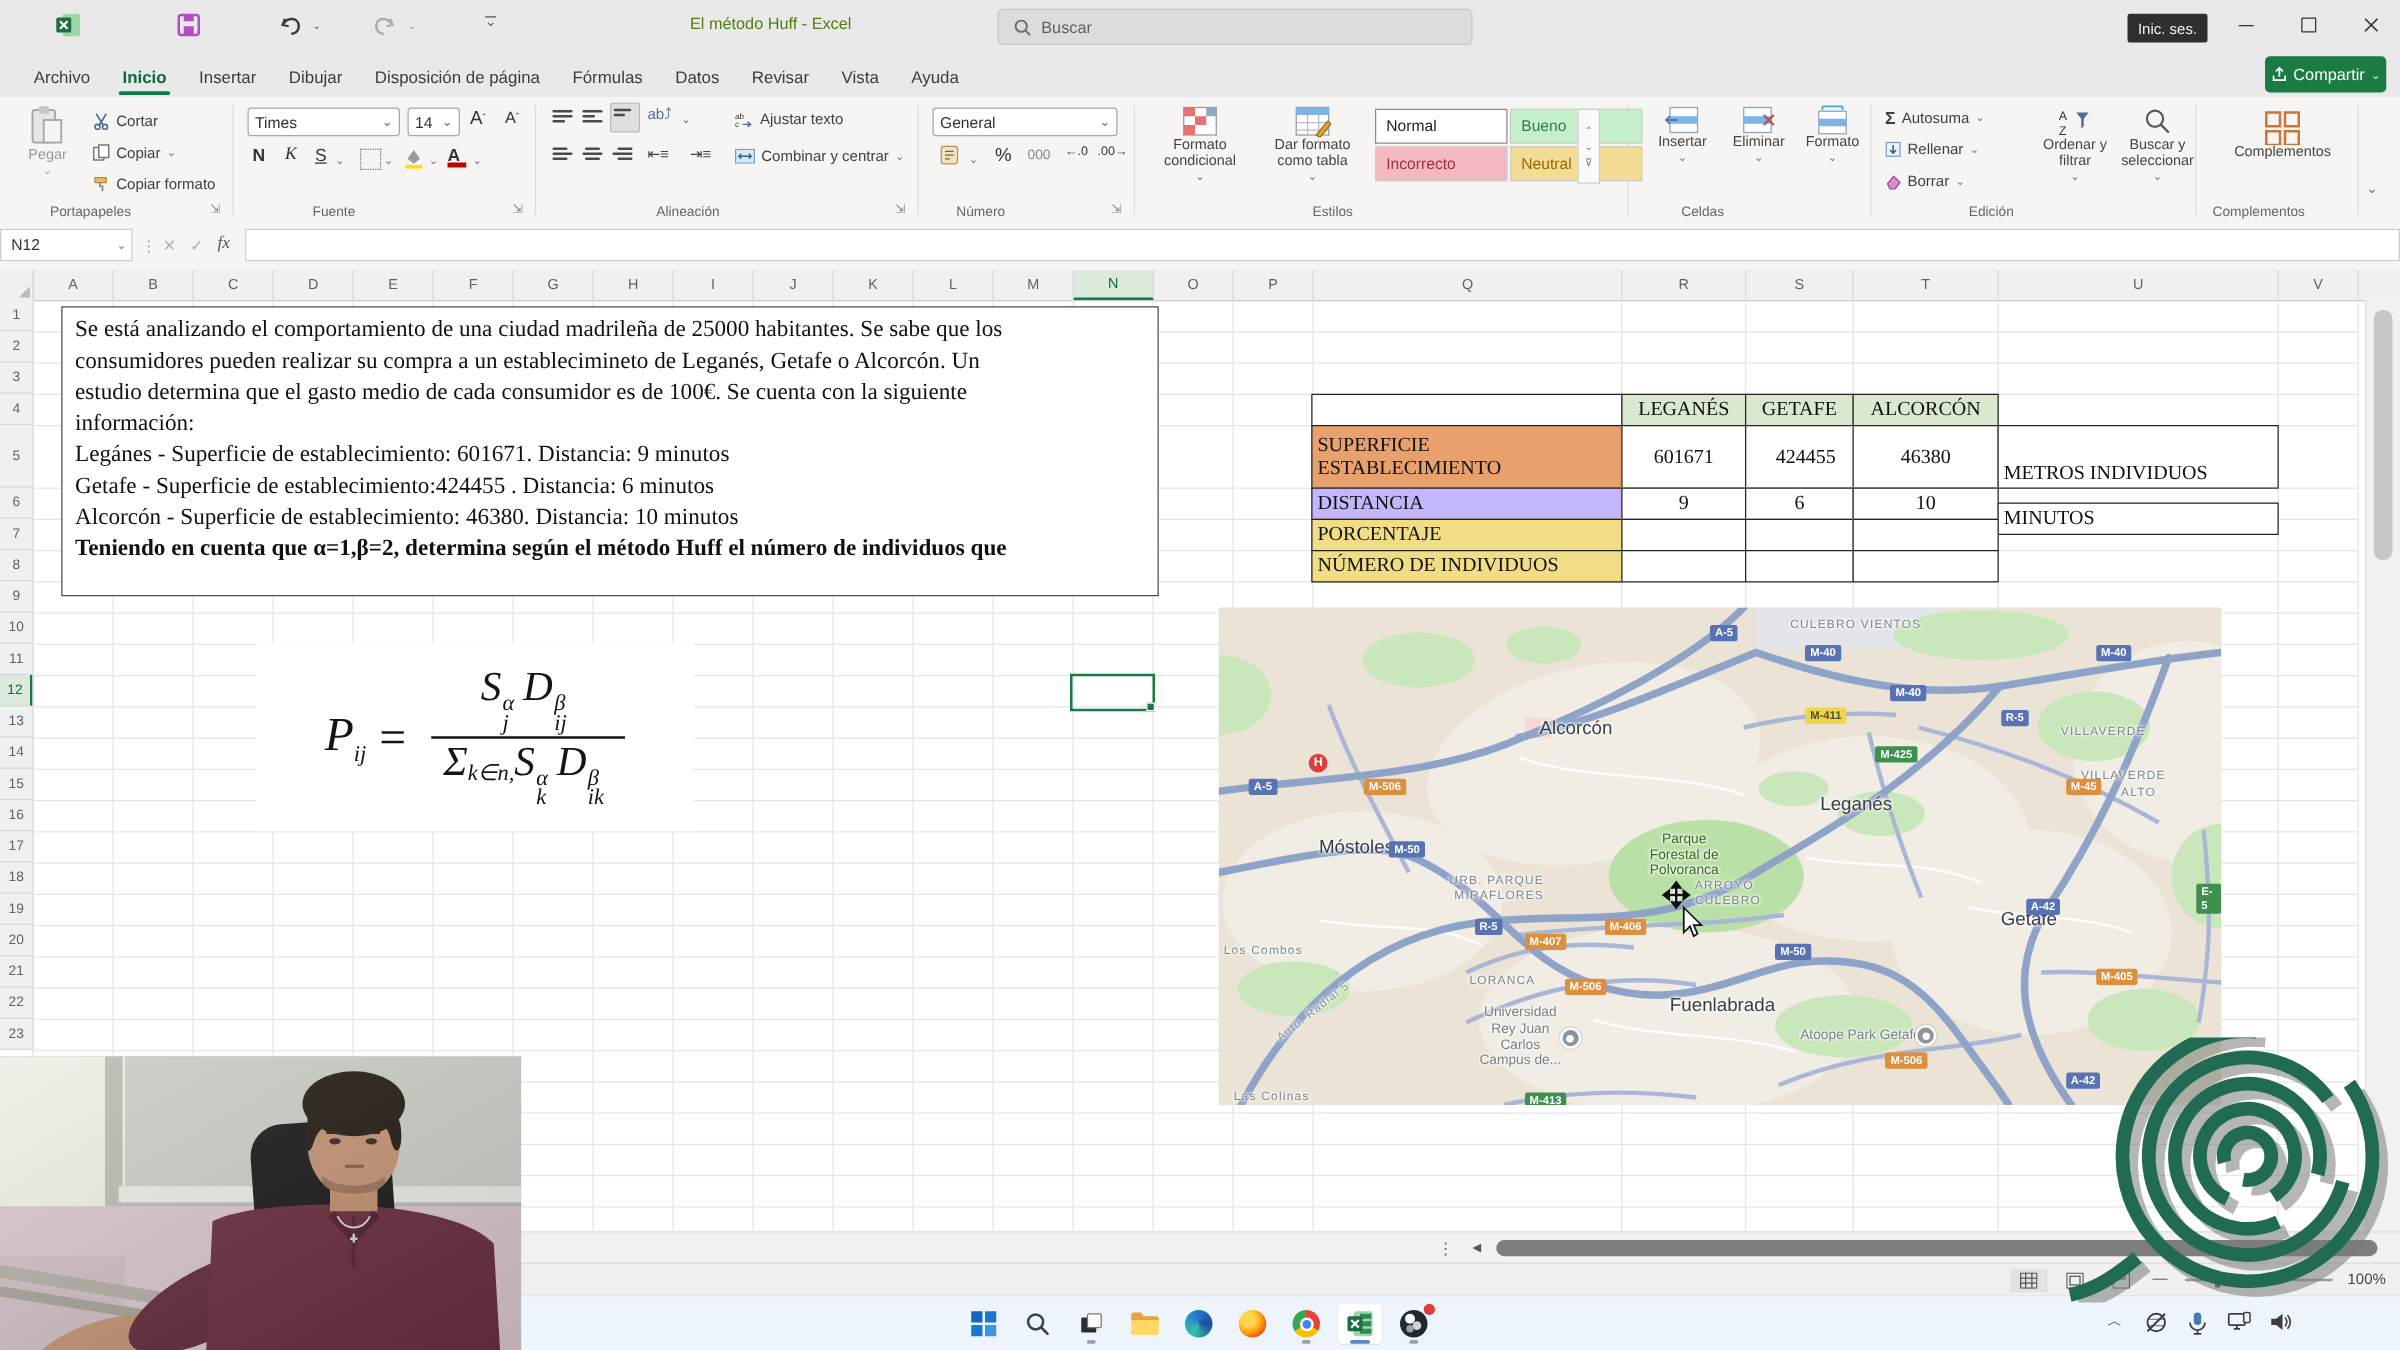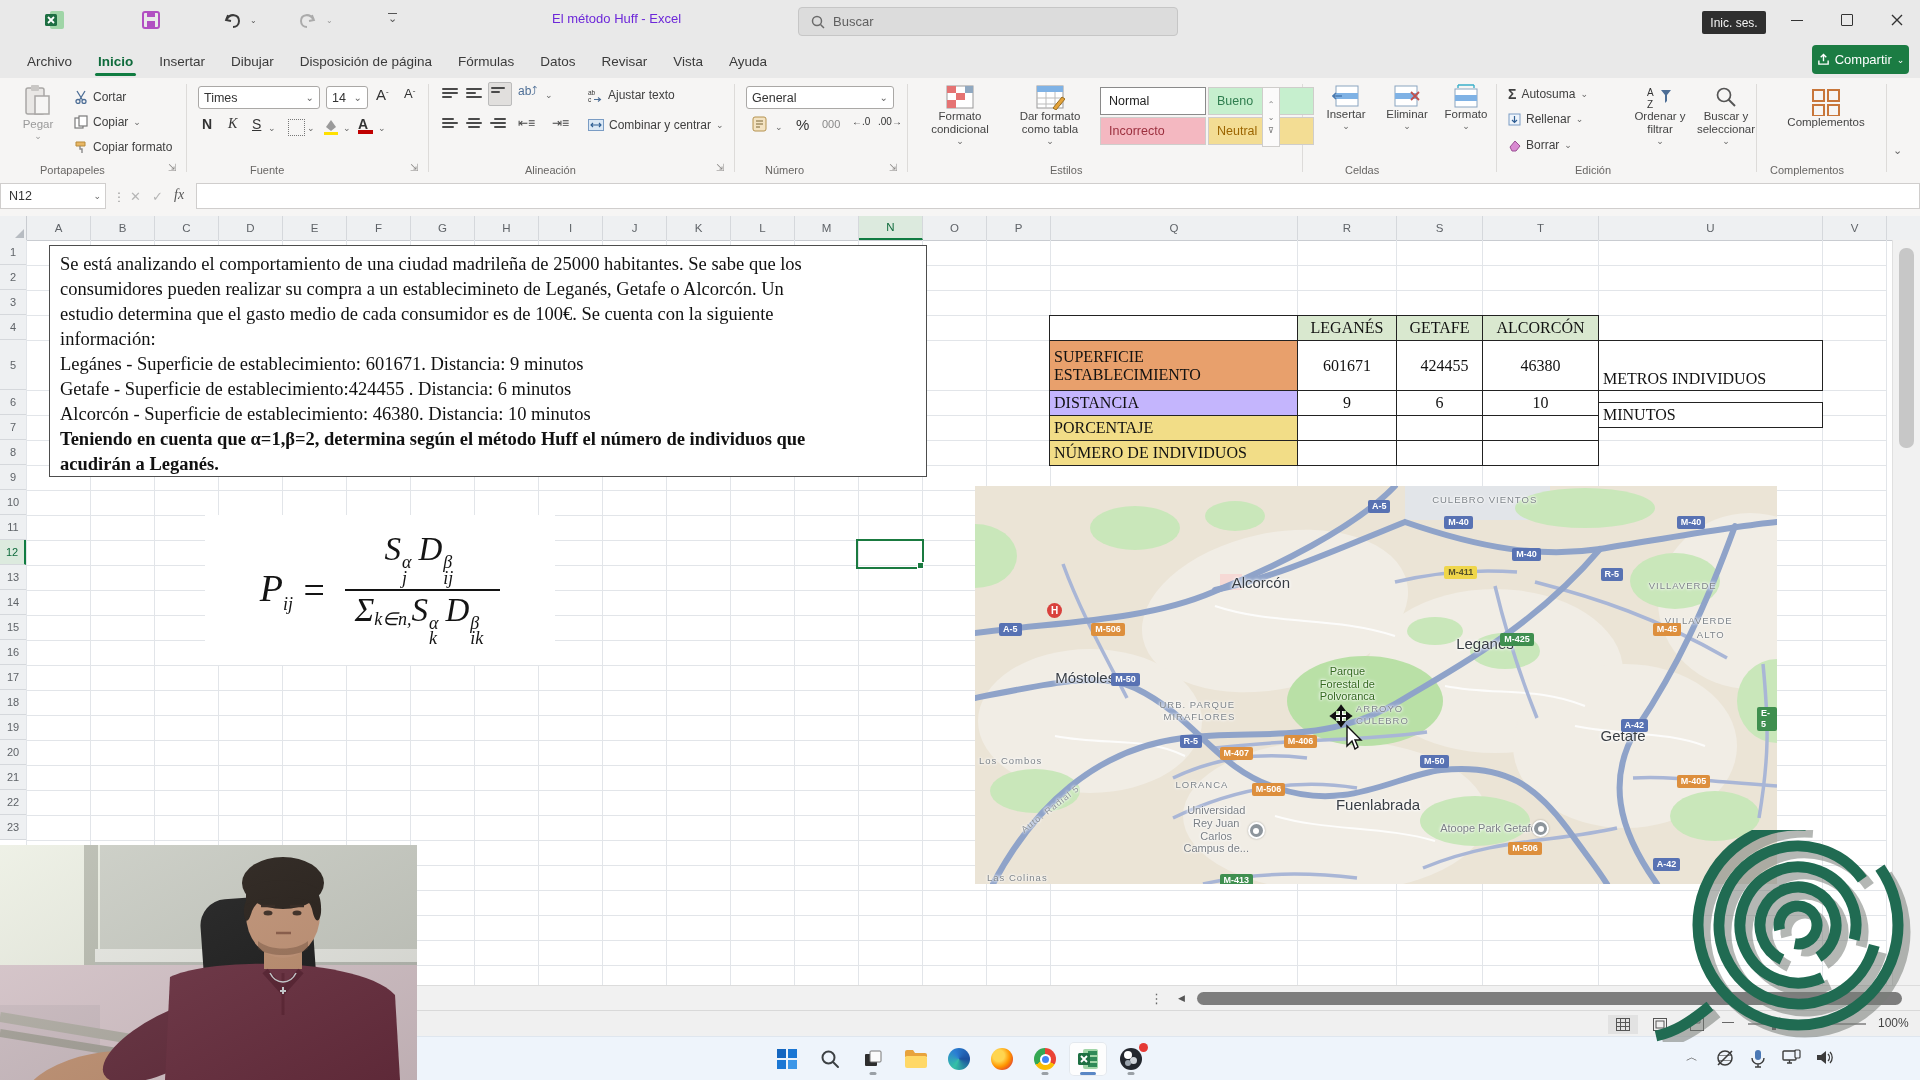--- a/index.html
+++ b/index.html
@@ -1,21 +1,21 @@
 <!DOCTYPE html>
 <html><head>
 <meta charset="utf-8">
 <style>
   html,body{margin:0;padding:0;background:#fff;font-family:"Liberation Sans",sans-serif;}
   #stage{position:relative;width:1920px;height:1080px;overflow:hidden;background:#fff;}
   .p{position:absolute;}
   
   .titlebar{left:0;top:0;width:1920px;height:40px;background:#e9e9e9;}
   .qa-ic{top:9px;width:22px;height:22px;color:#444;}
-  .title-text{top:11px;font-size:13px;color:#6d28d9;white-space:nowrap;}
+  .title-text{top:11px;font-size:13px;color:#4d7c0f;white-space:nowrap;}
   .search-pill{left:798px;top:7px;width:378px;height:27px;background:#dcdcdc;border:1px solid #c6c6c6;border-radius:4px;display:flex;align-items:center;color:#5f5f5f;font-size:13px;}
   .signin-pill{left:1702px;top:11px;width:64px;height:23px;background:#2f2f2f;color:#f2f2f2;font-size:12px;border-radius:2px;display:flex;align-items:center;justify-content:center;}
   .winbtn{top:0;width:46px;height:40px;display:flex;align-items:center;justify-content:center;color:#333;}
   
   .tabsrow{left:0;top:40px;width:1920px;height:38px;background:#e9e9e9;display:flex;align-items:flex-end;padding-left:14px;box-sizing:border-box;}
   .tab{padding:8px 13px 9px;font-size:13.5px;color:#3b3b3b;position:relative;}
   .tab.active{font-weight:bold;color:#0f6b3c;}
   .tab.active::after{content:"";position:absolute;left:10px;right:10px;bottom:2px;height:3px;background:#107c41;border-radius:2px;}
   .share-btn{left:1812px;top:45px;width:97px;height:29px;background:#1b7c43;border-radius:4px;color:#fff;font-size:13px;display:flex;align-items:center;justify-content:center;gap:5px;}
   
@@ -555,21 +555,20 @@
 
   <div class="p probbox" id="prob-host">
       <div>Se está analizando el comportamiento de una ciudad madrileña de 25000 habitantes. Se sabe que los</div>
       <div>consumidores pueden realizar su compra a un establecimineto de Leganés, Getafe o Alcorcón. Un</div>
       <div>estudio determina que el gasto medio de cada consumidor es de 100€. Se cuenta con la siguiente</div>
       <div>información:</div>
       <div>Legánes - Superficie de establecimiento: 601671. Distancia: 9 minutos</div>
       <div>Getafe - Superficie de establecimiento:424455 . Distancia:  6 minutos</div>
       <div>Alcorcón - Superficie de establecimiento: 46380. Distancia: 10 minutos</div>
       <div style="font-weight: bold;">Teniendo en cuenta que α=1,β=2, determina según el método Huff el número de individuos que</div>
-      <div style="font-weight: bold;">acudirán a Leganés.</div>
     </div>
 
   <div class="p selcell" style="left:856px;top:539px;width:64px;height:26px"></div>
   <div class="p selhandle" style="left:917px;top:562px"></div>
 
   <div class="p wtable" id="wtable-host">
       <div class="wcell" style="left: 0px; top: 0px; width: 249px; height: 26px;"></div>
       <div class="wcell center" style="left: 248px; top: 0px; width: 100px; height: 26px; background: rgb(217, 232, 207);">LEGANÉS</div>
       <div class="wcell center" style="left: 347px; top: 0px; width: 87px; height: 26px; background: rgb(217, 232, 207);">GETAFE</div>
       <div class="wcell center" style="left: 433px; top: 0px; width: 117px; height: 26px; background: rgb(217, 232, 207);">ALCORCÓN</div>
@@ -688,21 +687,21 @@
       <div class="mlabel district" style="left: 12.03px; top: 386.06px;">Las Colinas</div>
       <div class="mlabel place" style="left: 344.86px; top: 179.1px;">Parque<br>Forestal de<br>Polvoranca</div>
       <div class="mlabel place gray" style="left: 208.52px; top: 318.4px;">Universidad<br>Rey Juan<br>Carlos<br>Campus de...</div>
       <div class="mlabel place gray" style="left: 465.16px; top: 336.31px;">Atoope Park Getafe</div>
       <div class="badge b-blue" style="left: 392.98px; top: 13.93px;">A-5</div>
       <div class="badge b-blue" style="left: 469.17px; top: 29.85px;">M-40</div>
       <div class="badge b-blue" style="left: 537.34px; top: 61.69px;">M-40</div>
       <div class="badge b-blue" style="left: 701.75px; top: 29.85px;">M-40</div>
       <div class="badge b-blue" style="left: 625.56px; top: 81.59px;">R-5</div>
       <div class="badge b-yellow" style="left: 469.17px; top: 79.6px;">M-411</div>
-      <div class="badge b-green" style="left: 525.31px; top: 111.44px; margin-top: 36px;">M-425</div>
+      <div class="badge b-green" style="left: 525.31px; top: 111.44px;">M-425</div>
       <div class="badge b-orange" style="left: 677.69px; top: 137.31px;">M-45</div>
       <div class="badge b-blue" style="left: 24.06px; top: 137.31px;">A-5</div>
       <div class="badge b-orange" style="left: 116.29px; top: 137.31px;">M-506</div>
       <div class="badge b-blue" style="left: 136.34px; top: 187.06px;">M-50</div>
       <div class="badge b-blue" style="left: 204.51px; top: 248.75px;">R-5</div>
       <div class="badge b-orange" style="left: 308.77px; top: 248.75px;">M-406</div>
       <div class="badge b-orange" style="left: 244.61px; top: 260.69px;">M-407</div>
       <div class="badge b-blue" style="left: 445.11px; top: 268.65px;">M-50</div>
       <div class="badge b-blue" style="left: 645.61px; top: 232.83px;">A-42</div>
       <div class="badge b-green" style="left: 781.95px; top: 220.89px;">E-5</div>

